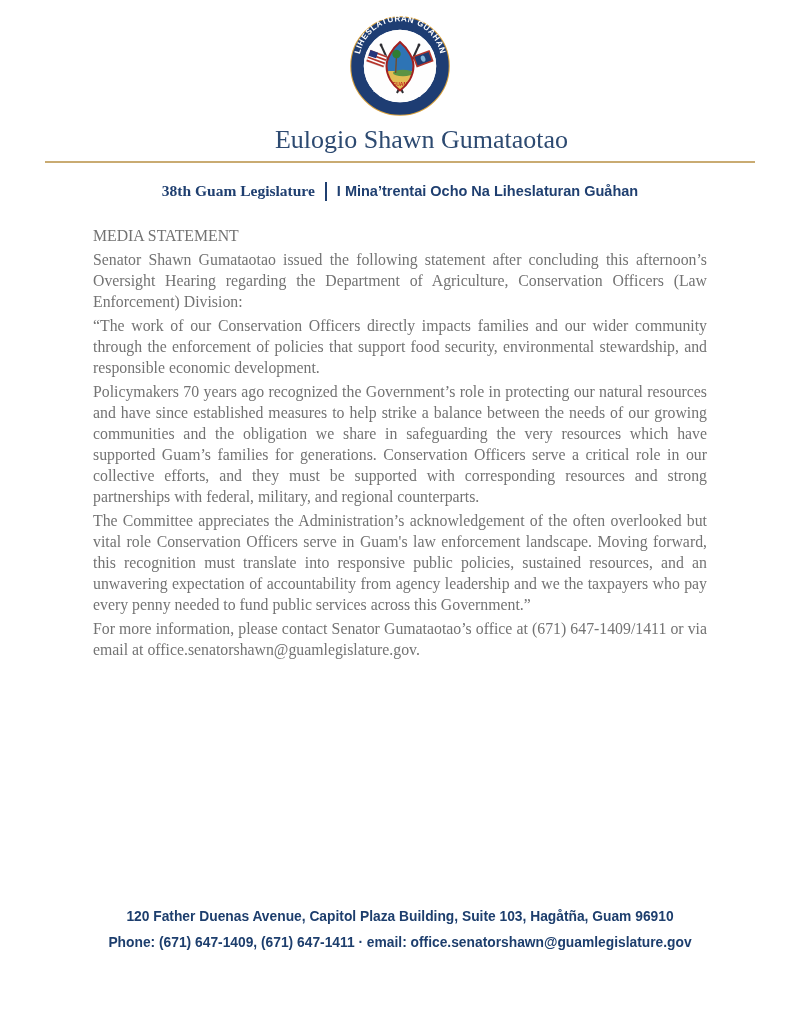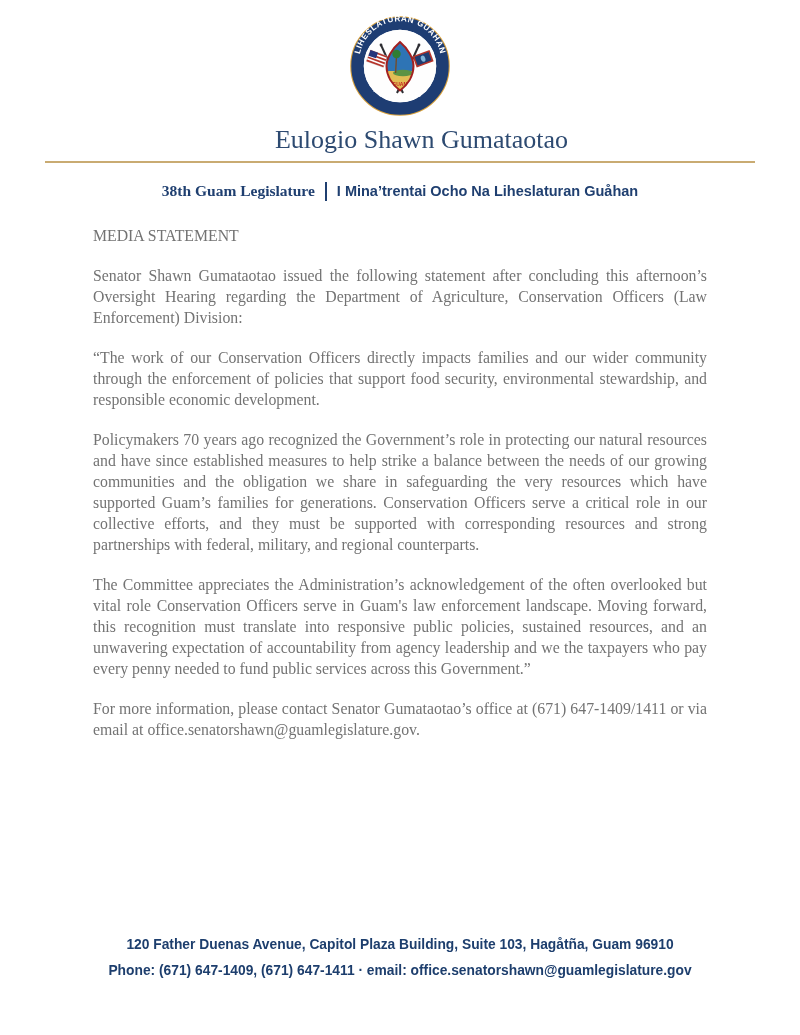--- a/index.html
+++ b/index.html
@@ -58,29 +58,29 @@
   }
   
   .statement-body{
     margin:24px 93px 0 93px;
     color:#737373;
     font-size:15.8px;
     line-height:21px;
     text-align:justify;
   }
   .statement-body p{margin:0;}
-  .statement-body p.para{margin-top:19px;}
+  .statement-body p.para{margin-top:3px;}
   .end-mark{
     margin-top:20px;
     text-align:center;
   }
   
   .page-footer{
     position:absolute;
-    left:0;right:0;top:932px;
+    left:0;right:0;top:904px;
     text-align:center;
     font-family:"Liberation Sans", sans-serif;
     font-weight:600;
     color:#1d3e6d;
     font-size:13.8px;
     line-height:26px;
   }
 </style>
 </head>
 <body>

